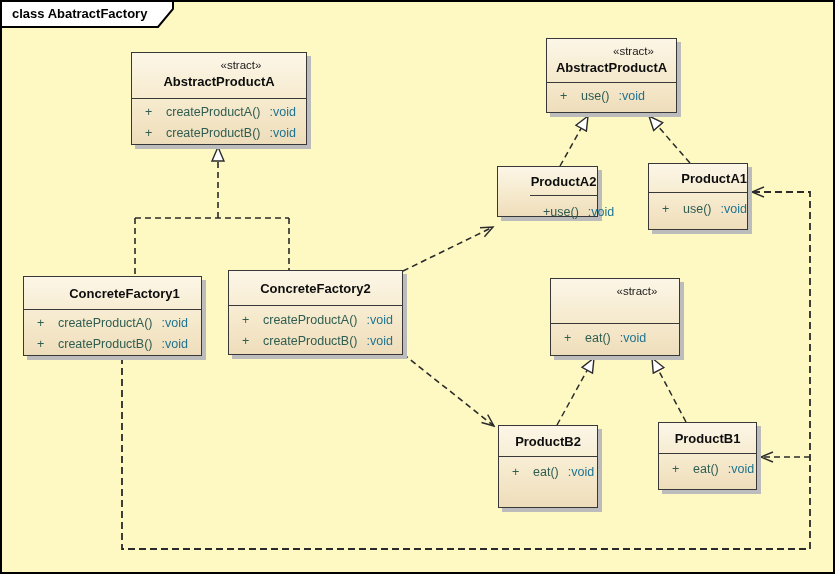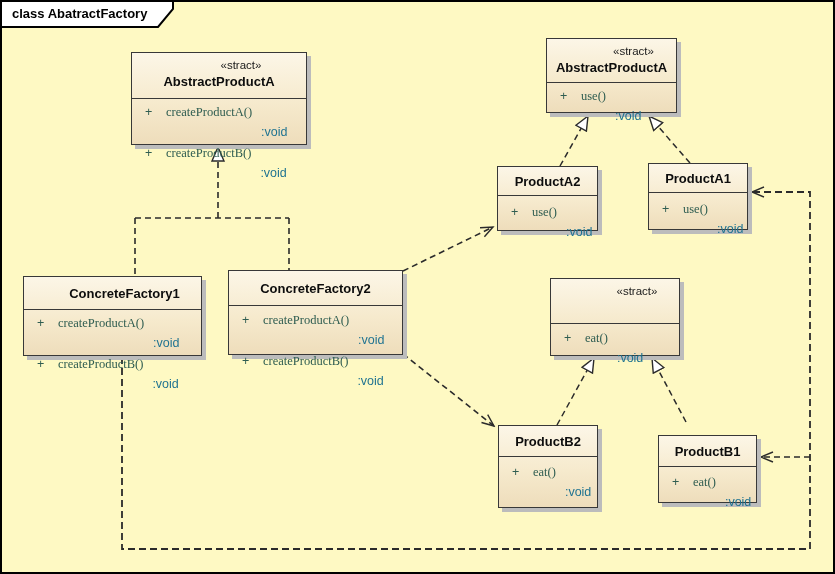--- a/index.html
+++ b/index.html
@@ -11,22 +11,22 @@
     background:linear-gradient(180deg,#fcf6e7 0%,#f6eacd 55%,#eeddbb 100%);
     border:1px solid #383838;box-shadow:4px 4px 0 #bcbcbc;}
   .hdr{box-sizing:border-box;text-align:center;}
   .hdr.tall{padding-top:5px;}
   .hdr.short{display:flex;align-items:center;justify-content:center;}
   .stereo{font-size:11.5px;color:#1a1a1a;line-height:15px;padding-left:44px;}
   .cname{font-size:13px;font-weight:bold;color:#0d0d0d;line-height:17px;}
   .cbody{box-sizing:border-box;border-top:1px solid #383838;padding-top:3px;}
   .m{display:flex;font-size:12.5px;line-height:21px;padding-left:13px;white-space:nowrap;}
   .vis{width:21px;color:#2f5d51;}
-  .mn{color:#2f5d51;font-family:Liberation Serif, serif;}
-  .mt{color:#1f7391;margin-left:9px;margin-top:20px;}
+  .mn{color:#2f5d51;}
+  .mt{color:#1f7391;margin-left:9px;}
 </style>
 </head>
 <body>
 
 <div class="canvas">
 
   <svg class="wires" viewBox="0 0 835 574" xmlns="http://www.w3.org/2000/svg">
     <defs>
       <marker id="tri" markerUnits="userSpaceOnUse" markerWidth="18" markerHeight="16" refX="15" refY="7" orient="auto">
         <path d="M1,1 L15,7 L1,13 Z" fill="#ffffff" stroke="#2b2b2b" stroke-width="1.4"></path>
@@ -84,35 +84,35 @@
     </div>
     <div class="cbody" style="height:30px;">
       <div class="m">
         <span class="vis">+</span>
         <span class="mn">use()</span>
         <span class="mt">:void</span>
       </div>
     </div>
   </div>
 
-  <div class="uml-class" style="left:497px;top:166px;width:101px;height:65px;">
+  <div class="uml-class" style="left:497px;top:166px;width:101px;height:51px;padding-left:32px;">
     <div class="hdr short" style="height:28px;">
       <div class="cname">ProductA2</div>
     </div>
     <div class="cbody" style="height:37px;padding-top:6px;">
       <div class="m">
         <span class="vis">+</span>
         <span class="mn">use()</span>
         <span class="mt">:void</span>
       </div>
     </div>
   </div>
 
   <div class="uml-class" style="left:648px;top:163px;width:100px;height:67px;">
-    <div class="hdr short" style="height:28px;">
+    <div class="hdr short" style="height:28px;justify-content:flex-end;">
       <div class="cname">ProductA1</div>
     </div>
     <div class="cbody" style="height:37px;padding-top:6px;">
       <div class="m">
         <span class="vis">+</span>
         <span class="mn">use()</span>
         <span class="mt">:void</span>
       </div>
     </div>
   </div>
@@ -172,21 +172,21 @@
     </div>
     <div class="cbody" style="height:35px;padding-top:5px;">
       <div class="m">
         <span class="vis">+</span>
         <span class="mn">eat()</span>
         <span class="mt">:void</span>
       </div>
     </div>
   </div>
 
-  <div class="uml-class" style="left:658px;top:435px;width:99px;height:68px;">
+  <div class="uml-class" style="left:658px;top:422px;width:99px;height:68px;">
     <div class="hdr short" style="height:30px;">
       <div class="cname">ProductB1</div>
     </div>
     <div class="cbody" style="height:36px;padding-top:5px;">
       <div class="m">
         <span class="vis">+</span>
         <span class="mn">eat()</span>
         <span class="mt">:void</span>
       </div>
     </div>

